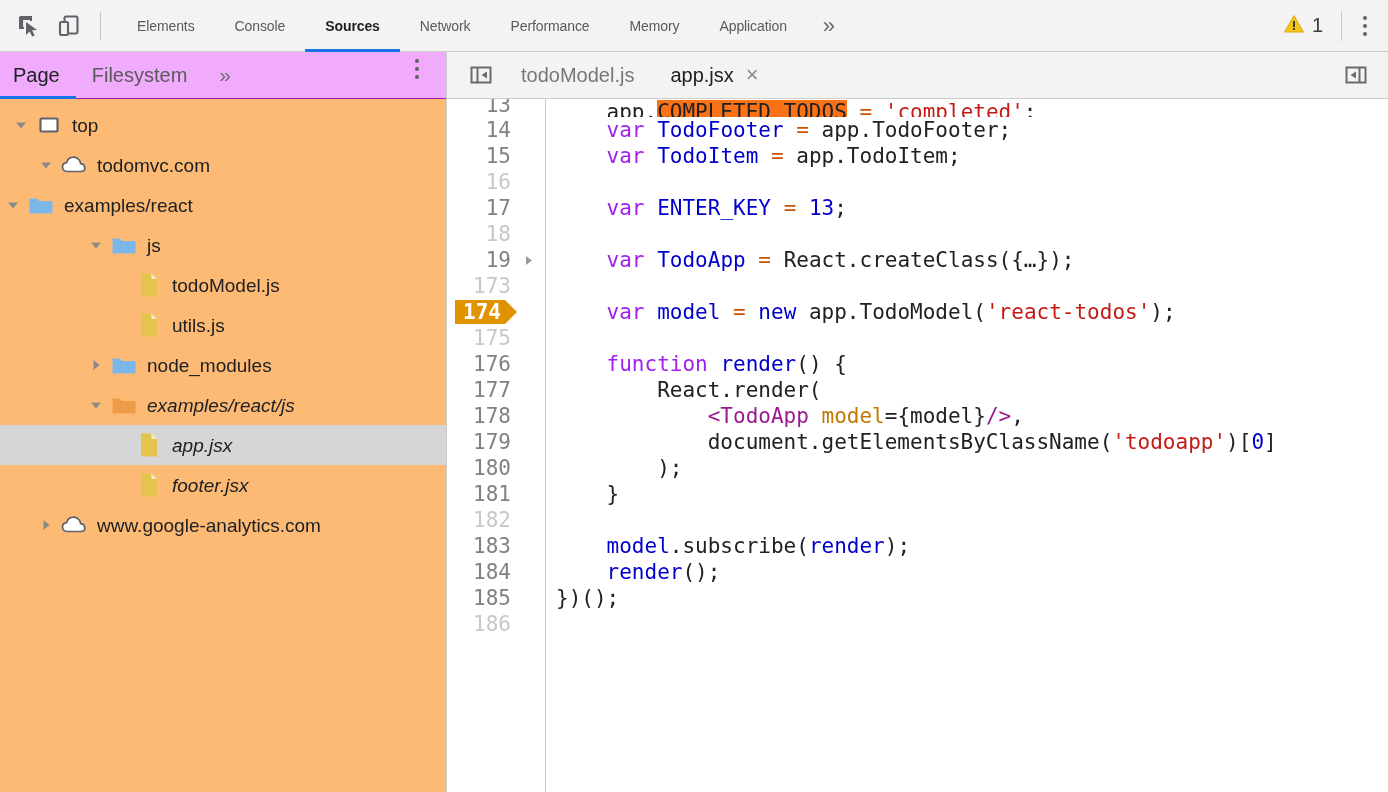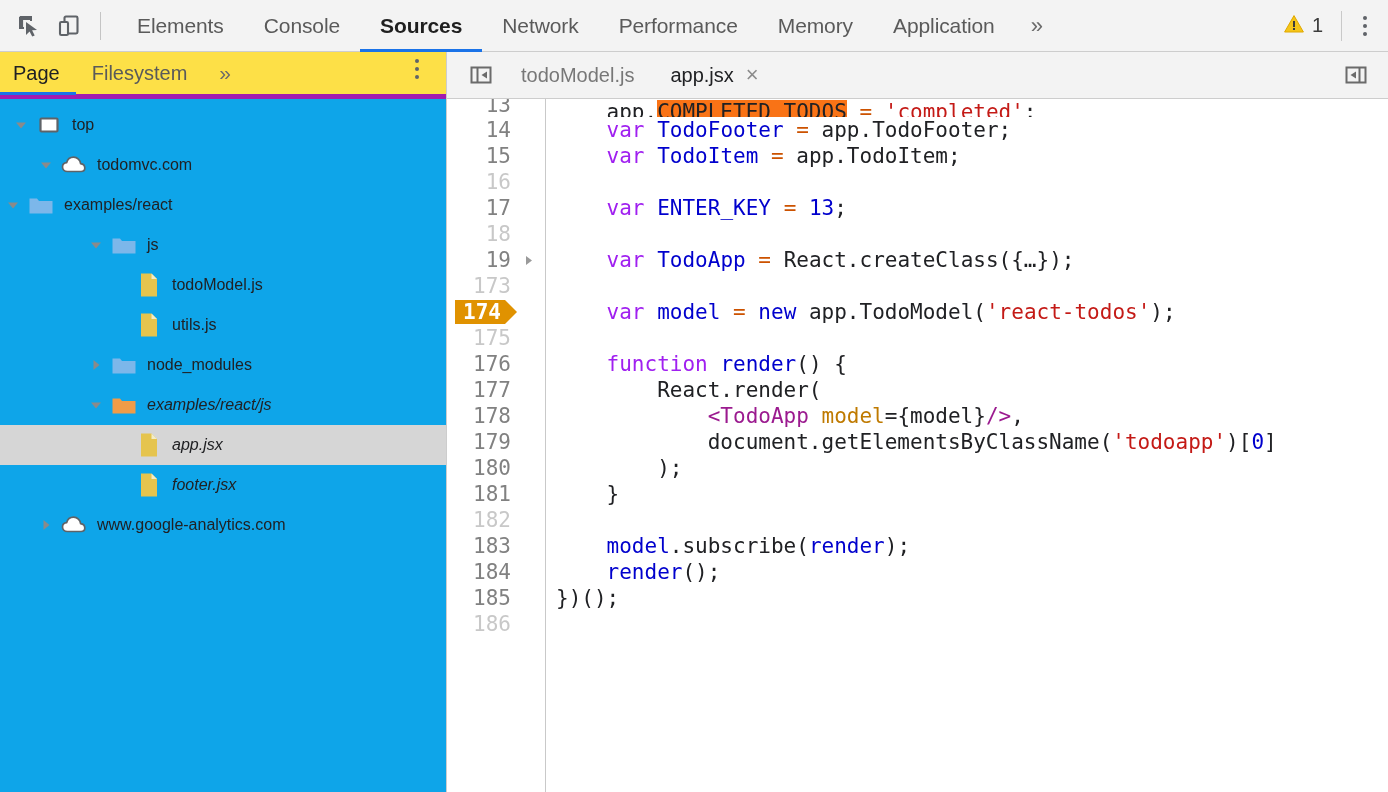--- a/index.html
+++ b/index.html
@@ -21,21 +21,21 @@
     position: relative;
   }
   .tool-icons { display: flex; align-items: center; padding: 0 6px 0 14px; gap: 10px; }
   .tool-ico { width: 30px; height: 30px; display: flex; align-items: center; justify-content: center; cursor: pointer; }
   .tb-sep { width: 1px; height: 28px; background: #c4c4c4; align-self: center; margin: 0 10px 0 6px; }
 
   .panel-tabs { display: flex; align-items: stretch; flex: 1; }
   .panel-tab {
     display: flex; align-items: center; justify-content: center;
     padding: 0 20px;
-    font-size: 21px;
+    font-size: 14px;
     color: #5a5a5a;
     cursor: pointer;
     position: relative;
     letter-spacing: -0.1px;
     white-space: nowrap;
   }
   .panel-tab.active { color: #1f1f1f; font-weight: 700; }
   .panel-tab.active::after {
     content: ""; position: absolute; left: 0; right: 0; bottom: -1px;
     height: 3px; background: #1a73e8;
@@ -50,35 +50,35 @@
   .kebab i { width: 4px; height: 4px; border-radius: 50%; background: #5f6368; display: block; }
 
   
   .body-split { flex: 1; display: flex; min-height: 0; }
 
   
   .navigator { width: 447px; min-width: 447px; display: flex; flex-direction: column; background: #f3f3f3; border-right: 1px solid #cdcdcd; }
   .nav-tabbar {
     height: 47px; min-height: 47px;
     display: flex; align-items: flex-start;
-    border-bottom: 5px solid #a21caf;
-    background: #fde047; position: relative;
+    border-bottom: 1px solid #a21caf;
+    background: #f0abfc; position: relative;
   }
   .nav-tab {
     height: 100%; display: flex; align-items: center;
     padding: 0 16px; font-size: 20px; color: #5a5a5a; cursor: pointer; position: relative;
   }
   .nav-tab:first-child { padding-left: 13px; }
   .nav-tab.active { color: #202124; }
   .nav-tab.active::after { content:""; position:absolute; left:0; right:0; bottom:-1px; height:3px; background:#1a73e8; }
   .nav-tab.chev { font-size: 21px; color: #6b6b6b; }
   .nav-kebab { margin-left: auto; margin-right: 14px; }
   .nav-kebab i { background: #5f6368; }
 
-  .tree { flex: 1; overflow: hidden; padding-top: 6px; background: #0ea5e9; font-size: 16px; color: #202124; }
+  .tree { flex: 1; overflow: hidden; padding-top: 6px; background: #fdba74; font-size: 19px; color: #202124; }
   .tree-row { display: flex; align-items: center; height: 40px; cursor: pointer; white-space: nowrap; }
   .tree-row.selected { background: #d6d6d6; }
   .tw { width: 26px; min-width: 26px; display: flex; align-items: center; justify-content: center; }
   .tw svg { display: block; }
   .ticon { width: 30px; min-width: 30px; display: flex; align-items: center; justify-content: center; margin-right: 8px; }
   .tlabel { line-height: 1; }
   .tlabel.italic { font-style: italic; }
 
   
   .editor-pane { flex: 1; display: flex; flex-direction: column; min-width: 0; background: #fff; }

